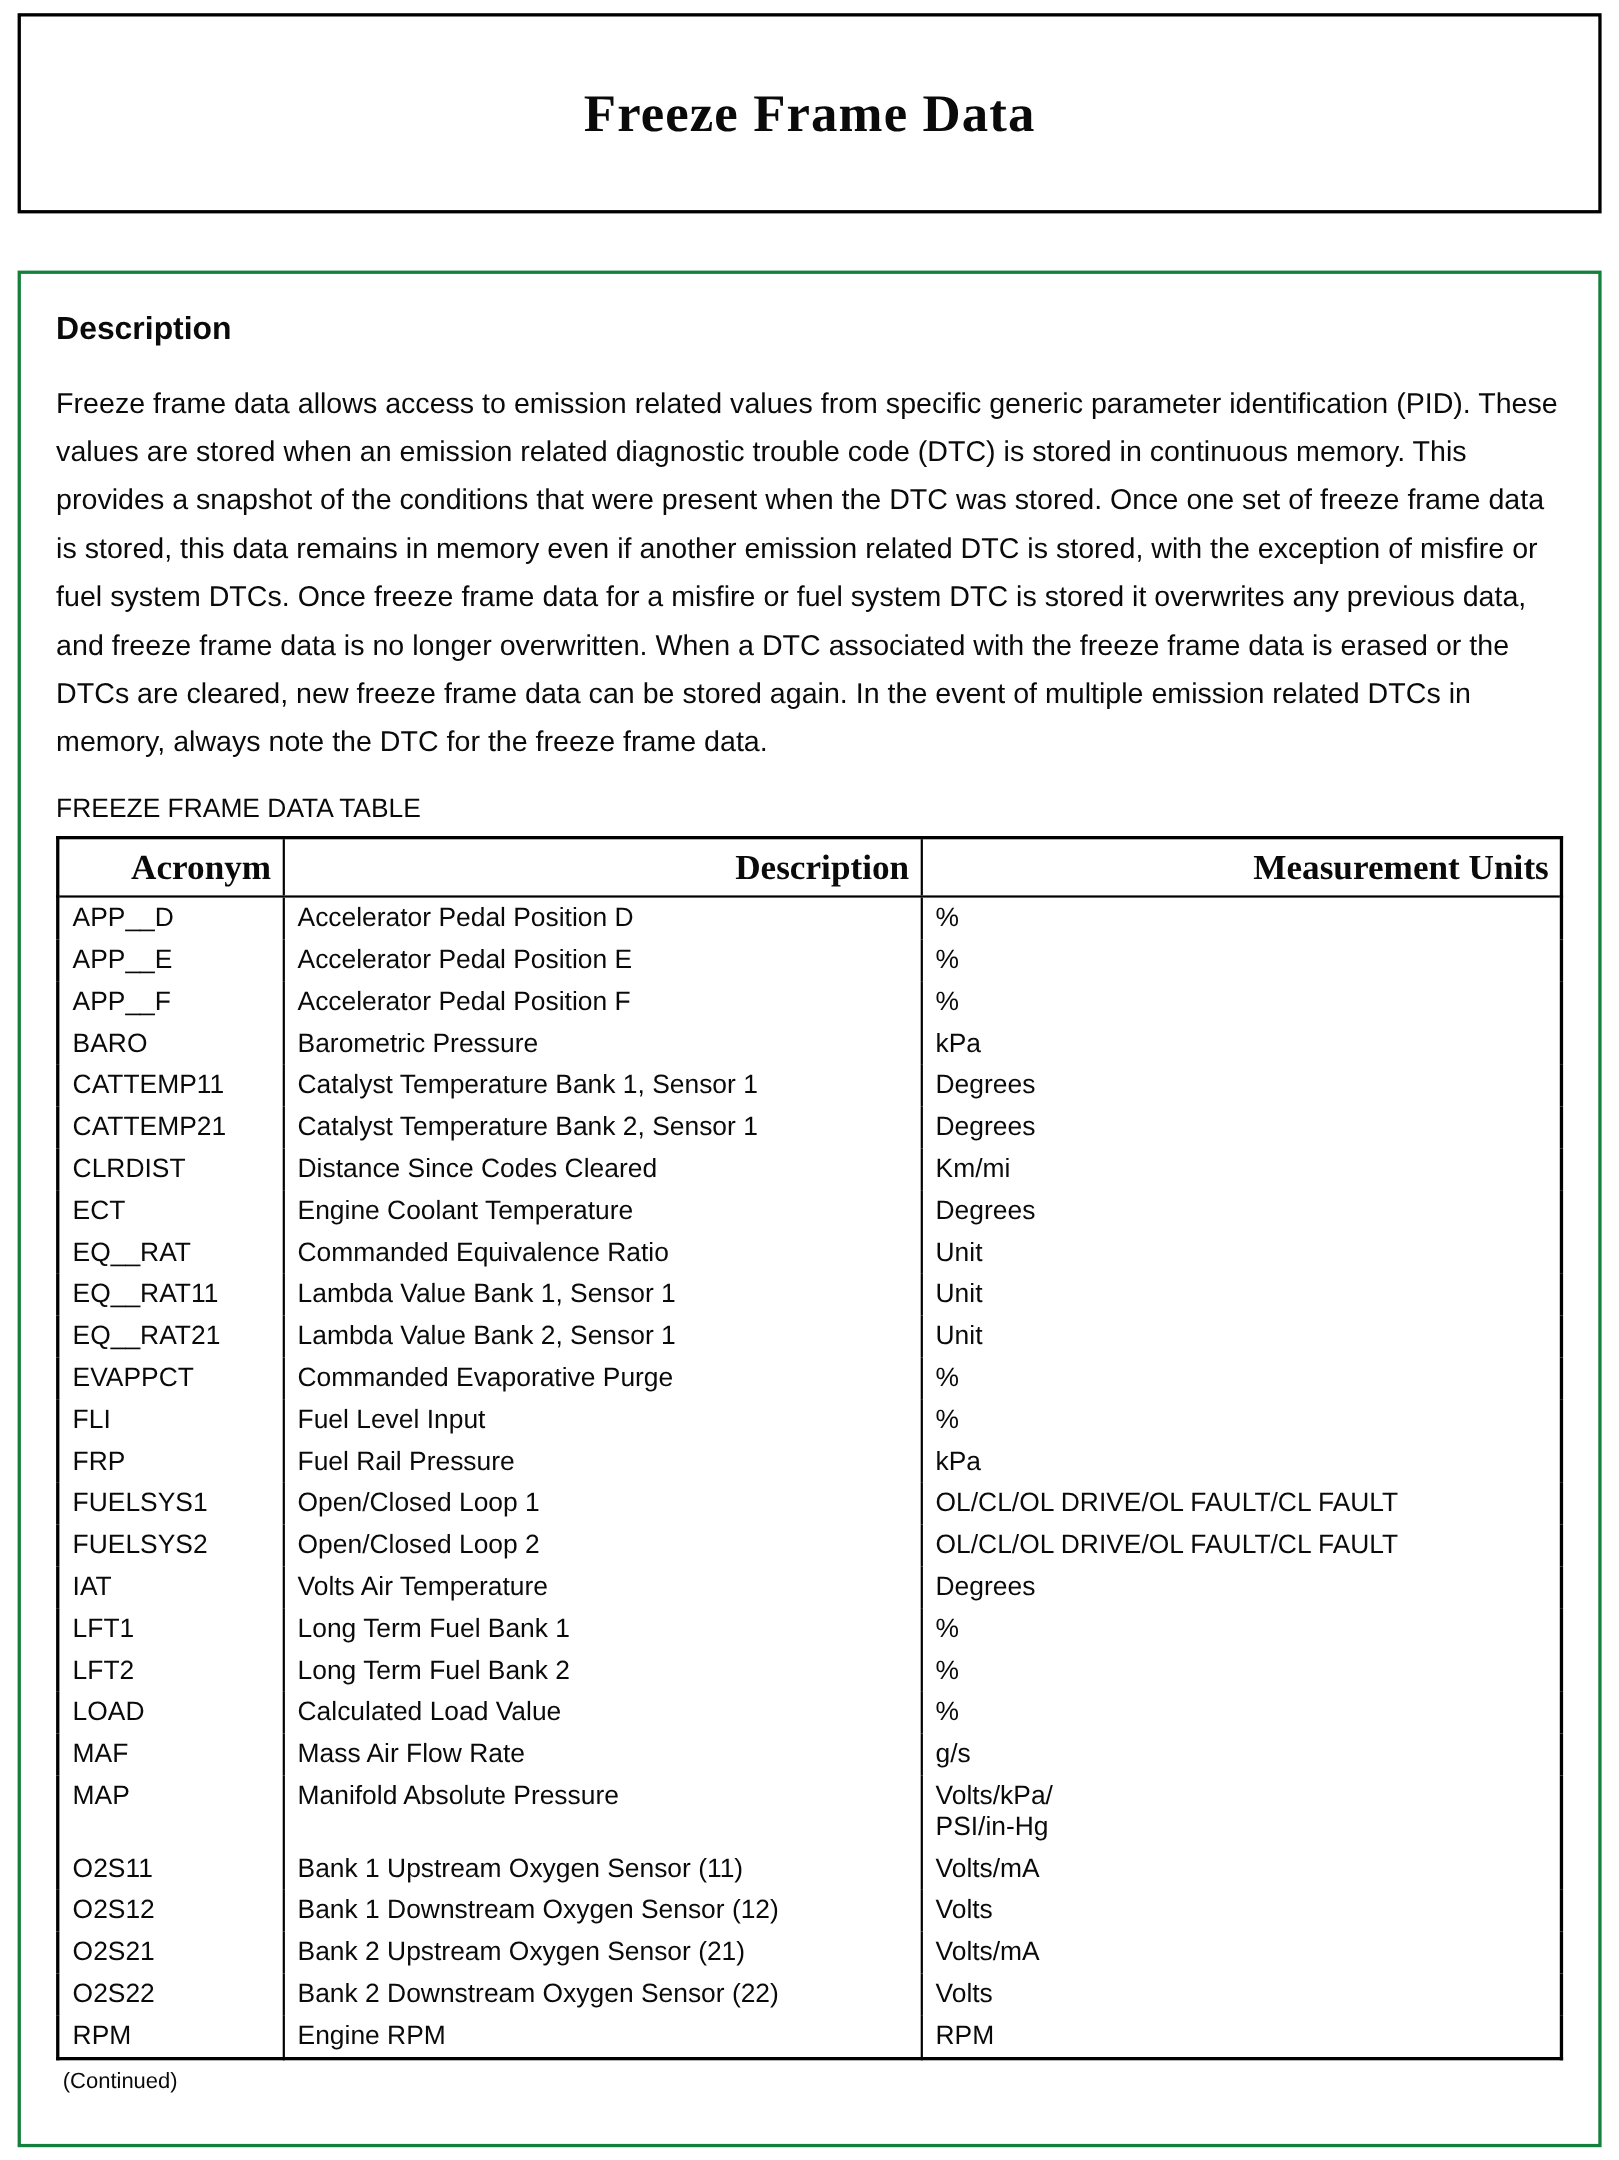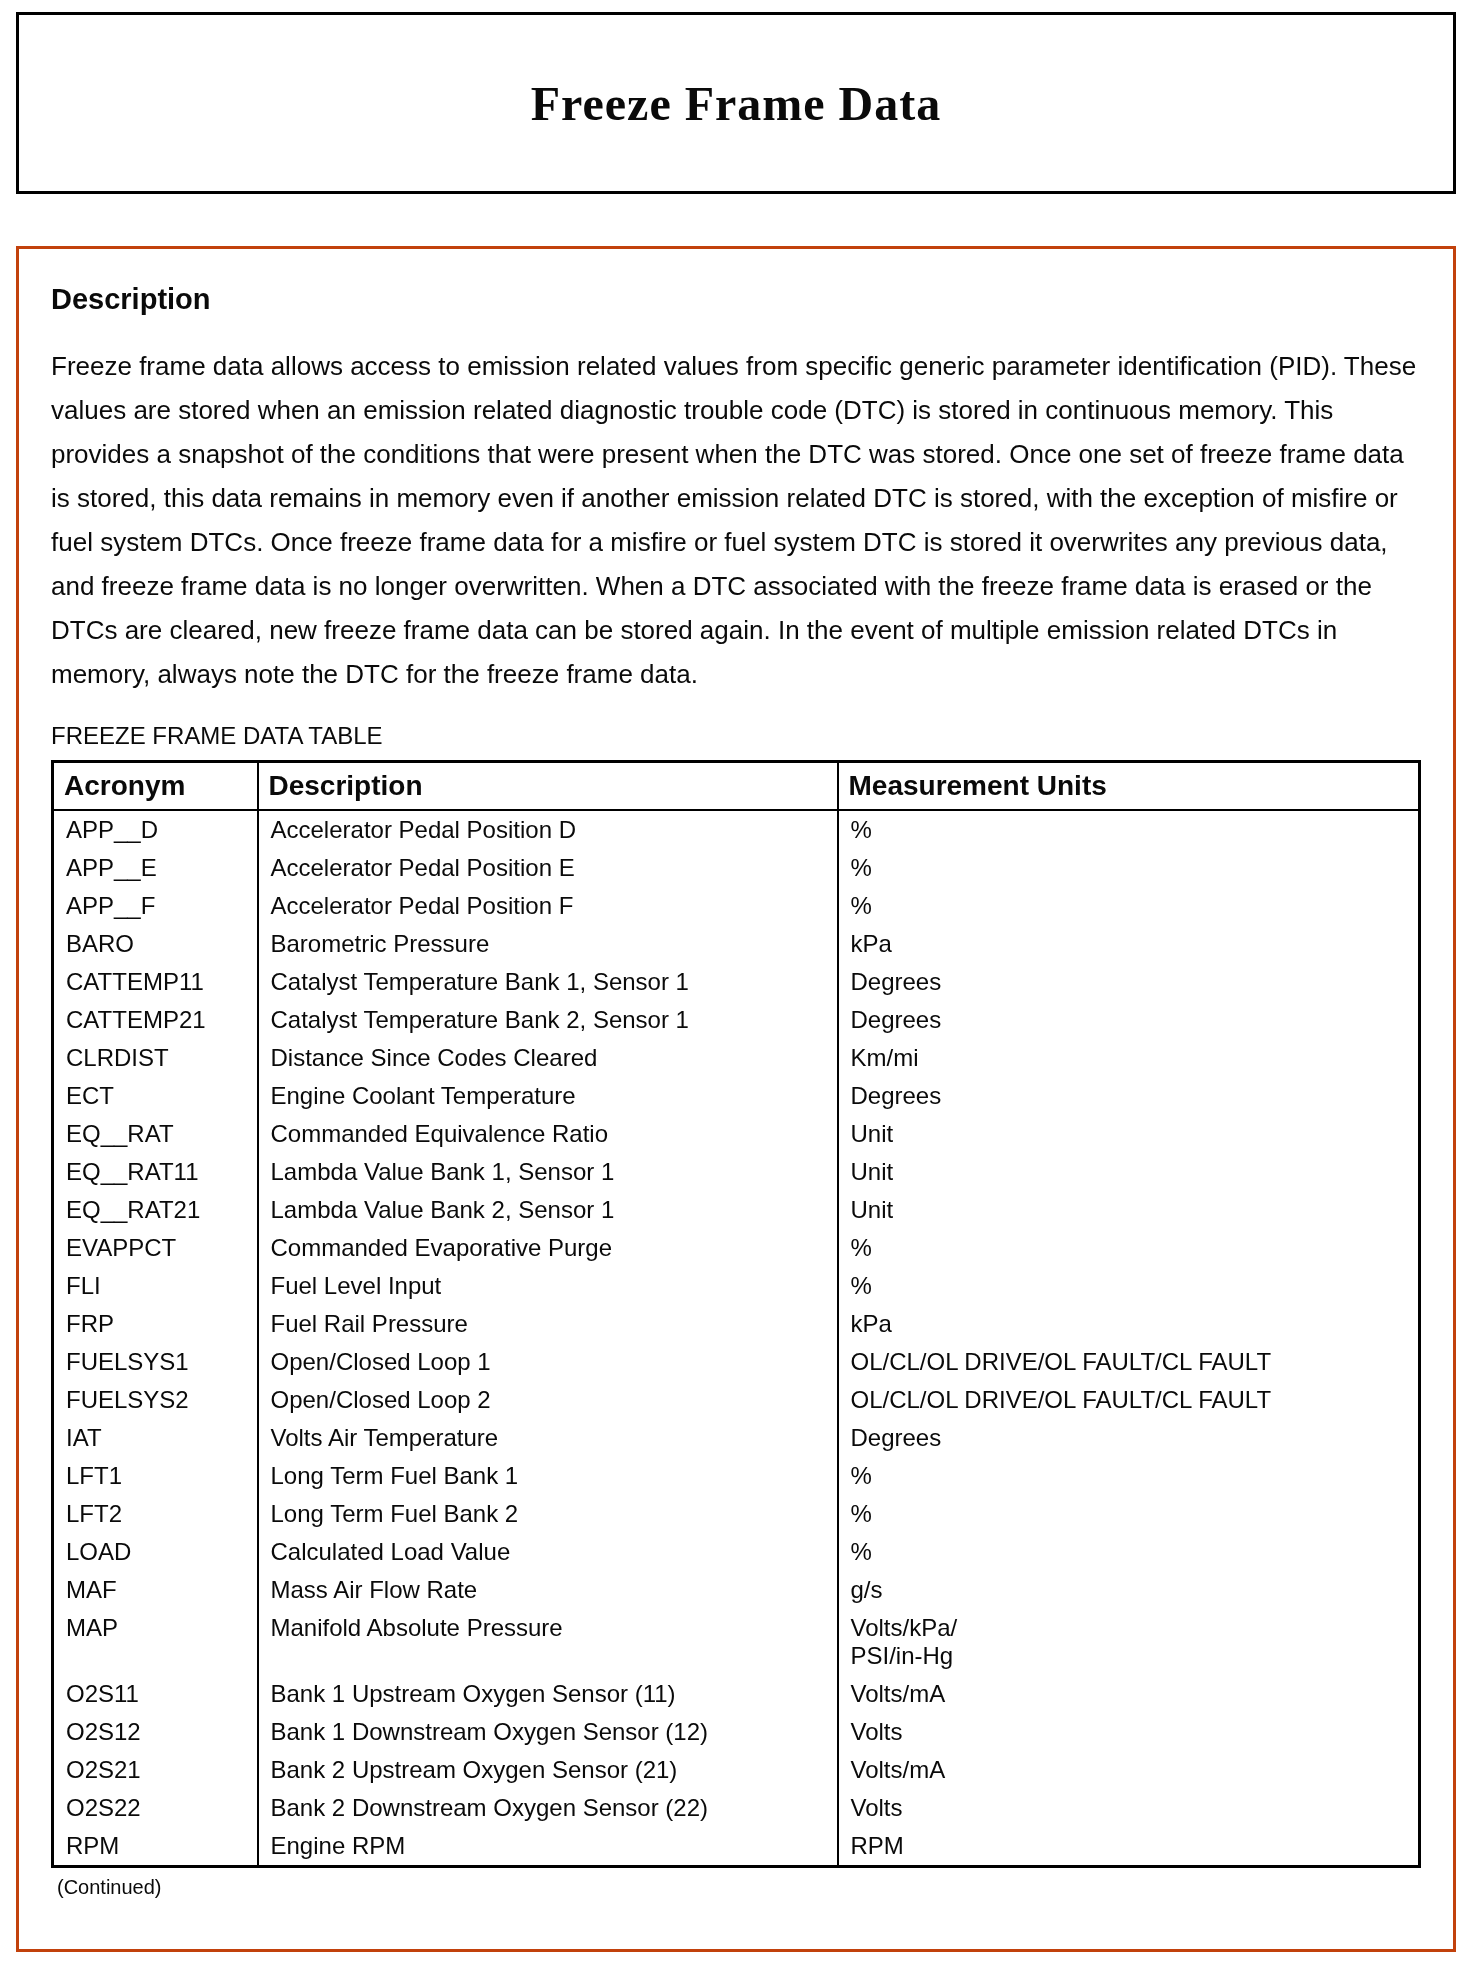--- a/index.html
+++ b/index.html
@@ -34,21 +34,21 @@
     font-weight: bold;
     font-size: 48px;
     letter-spacing: 1px;
   }
   .main-box {
     position: absolute;
     left: 16px;
     right: 16px;
     top: 246px;
     height: 1706px;
-    border: 3px solid #c2410c;
+    border: 3px solid #15803d;
     padding: 34px 32px 18px 32px;
   }
   .main-box h2 {
     margin: 0 0 28px 0;
     font-size: 29px;
     font-weight: bold;
   }
   .description-text {
     margin: 0 0 26px 0;
     font-size: 26px;
@@ -65,23 +65,24 @@
     border: 3px solid #000;
     table-layout: fixed;
     font-size: 24px;
   }
   table.fftable col.col-acronym { width: 205px; }
   table.fftable col.col-desc    { width: 580px; }
   table.fftable col.col-units   { width: auto;  }
   table.fftable thead th {
     border-bottom: 2px solid #000;
     font-weight: bold;
-    text-align: left;
+    text-align: right;
     padding: 7px 10px;
-    font-size: 28px;
+    font-size: 32px;
+    font-family: Liberation Serif, serif;
   }
   table.fftable th + th,
   table.fftable td + td {
     border-left: 2px solid #000;
   }
   table.fftable tbody td {
     padding: 5px 12px;
     vertical-align: top;
     line-height: 28px;
     white-space: pre-line;

